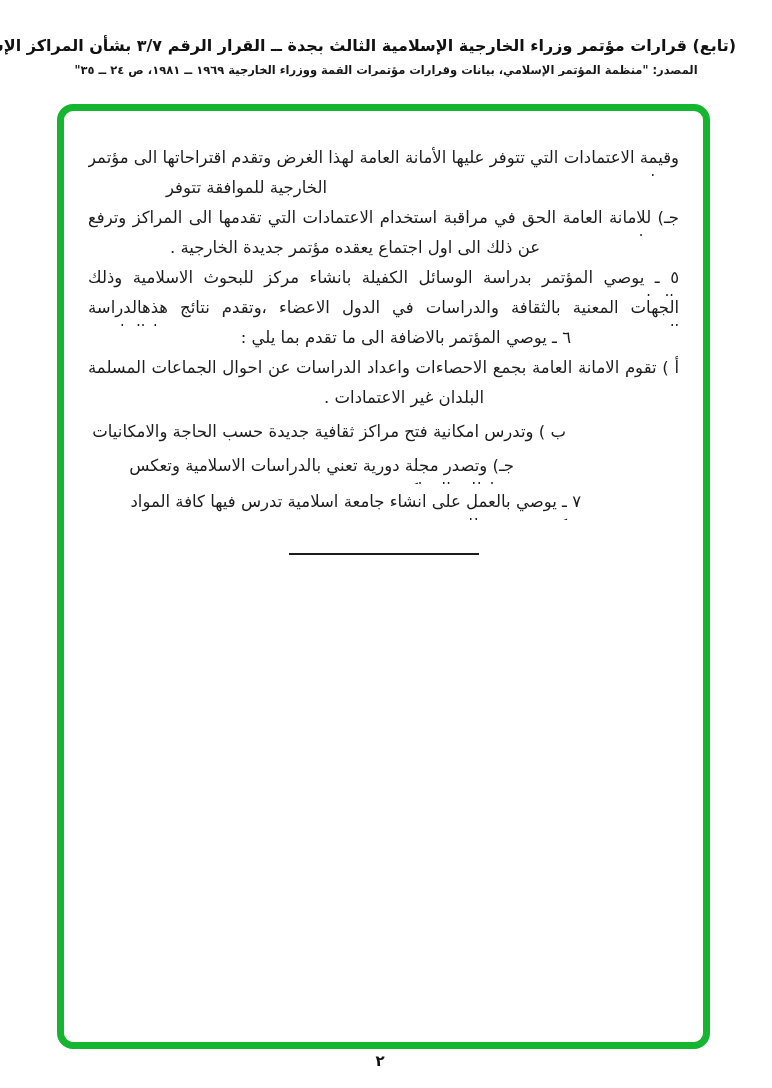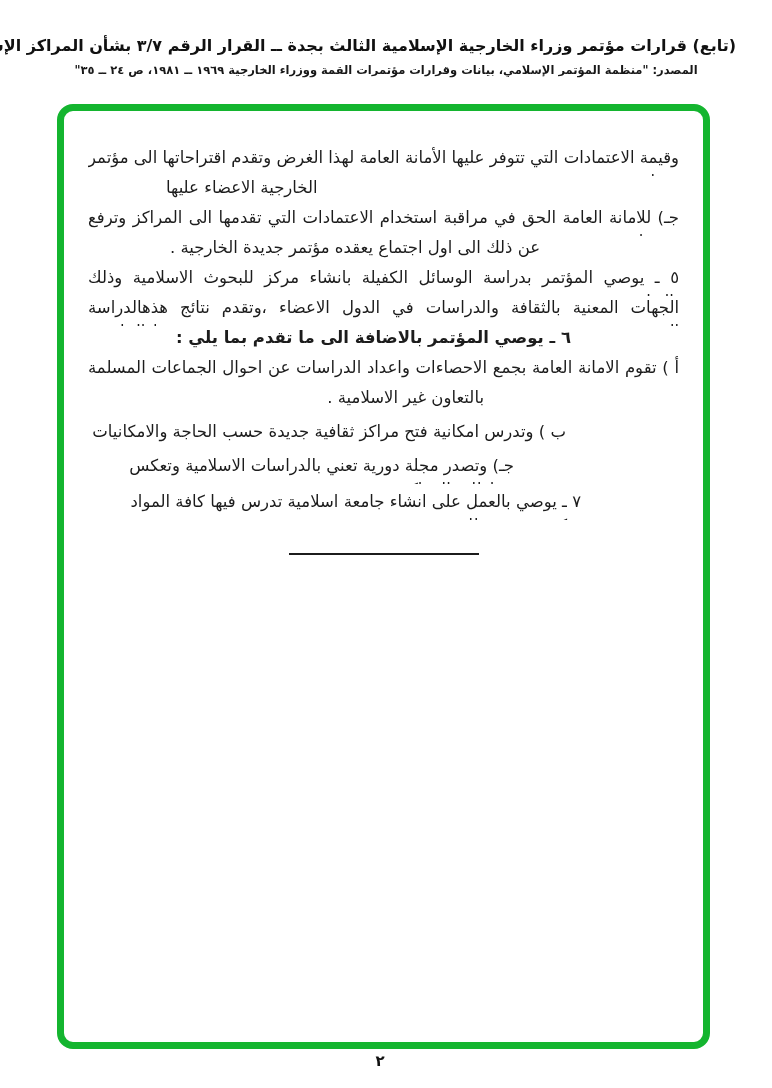--- a/index.html
+++ b/index.html
@@ -64,21 +64,21 @@
   .just {
     text-align: justify;
     text-align-last: justify;
     text-justify: inter-word;
   }
   .al-left   { text-align: left; }
   .al-right  { text-align: right; }
   .pl-78  { padding-left: 78px; }
   .pl-82  { padding-left: 82px; }
   .pr-98  { padding-right: 98px; }
-  .pr-108 { padding-right: 108px; font-weight: bold; }
+  .pr-108 { padding-right: 108px; }
   .pr-113 { padding-right: 113px; }
   .pr-120 { padding-right: 120px; }
   .pr-165 { padding-right: 165px; }
   .pr-195 { padding-right: 195px; }
   .mt-4 { margin-top: 4px; }
   .mt-6 { margin-top: 6px; }
   .section-divider {
     width: 190px;
     margin: 33px auto 0 auto;
     border: none;
@@ -99,28 +99,28 @@
 <body>
 
 <header class="page-header">
   <div class="doc-title">(تابع) قرارات مؤتمر وزراء الخارجية الإسلامية الثالث بجدة ــ القرار الرقم ٣/٧ بشأن المراكز الإسلامية</div>
   <div class="doc-source">المصدر: "منظمة المؤتمر الإسلامي، بيانات وقرارات مؤتمرات القمة ووزراء الخارجية ١٩٦٩ ــ ١٩٨١، ص ٢٤ ــ ٣٥"</div>
 </header>
 
 <div class="doc-frame" style="border-color: rgb(20, 181, 47);">
   <div class="doc-content">
     <div class="ln just">وقيمة الاعتمادات التي تتوفر عليها الأمانة العامة لهذا الغرض وتقدم اقتراحاتها الى مؤتمر وزراء</div>
-    <div class="ln al-left pl-78">الخارجية الاعضاء عليها</div>
+    <div class="ln al-left pl-78">الخارجية للموافقة تتوفر</div>
     <div class="ln just">جـ) للامانة العامة الحق في مراقبة استخدام الاعتمادات التي تقدمها الى المراكز وترفع تقريرا</div>
     <div class="ln al-left pl-82">عن ذلك الى اول اجتماع يعقده مؤتمر جديدة الخارجية .</div>
     <div class="ln just">٥ ـ يوصي المؤتمر بدراسة الوسائل الكفيلة بانشاء مركز للبحوث الاسلامية وذلك بالتعاون مع</div>
     <div class="ln just">الجهات المعنية بالثقافة والدراسات في الدول الاعضاء ،وتقدم نتائج هذهالدراسة الىمؤتمر وزراءالخارجية</div>
     <div class="ln al-right pr-108">٦ ـ يوصي المؤتمر بالاضافة الى ما تقدم بما يلي :</div>
     <div class="ln just">أ ) تقوم الامانة العامة بجمع الاحصاءات واعداد الدراسات عن احوال الجماعات المسلمة في</div>
-    <div class="ln al-right pr-195">بالتعاون غير الاسلامية .</div>
+    <div class="ln al-right pr-195">البلدان غير الاعتمادات .</div>
     <div class="ln al-right pr-113 mt-4">ب ) وتدرس امكانية فتح مراكز ثقافية جديدة حسب الحاجة والامكانيات .</div>
     <div class="ln al-right pr-165 mt-4">جـ) وتصدر مجلة دورية تعني بالدراسات الاسلامية وتعكس نشاطات المراكز .</div>
     <div class="ln al-right pr-98 mt-6">٧ ـ يوصي بالعمل على انشاء جامعة اسلامية تدرس فيها كافة المواد وتكون مفتوحة للجميع .</div>
     <hr class="section-divider">
   </div>
 </div>
 
 <div class="page-number">٢</div>
 
 </body></html>

